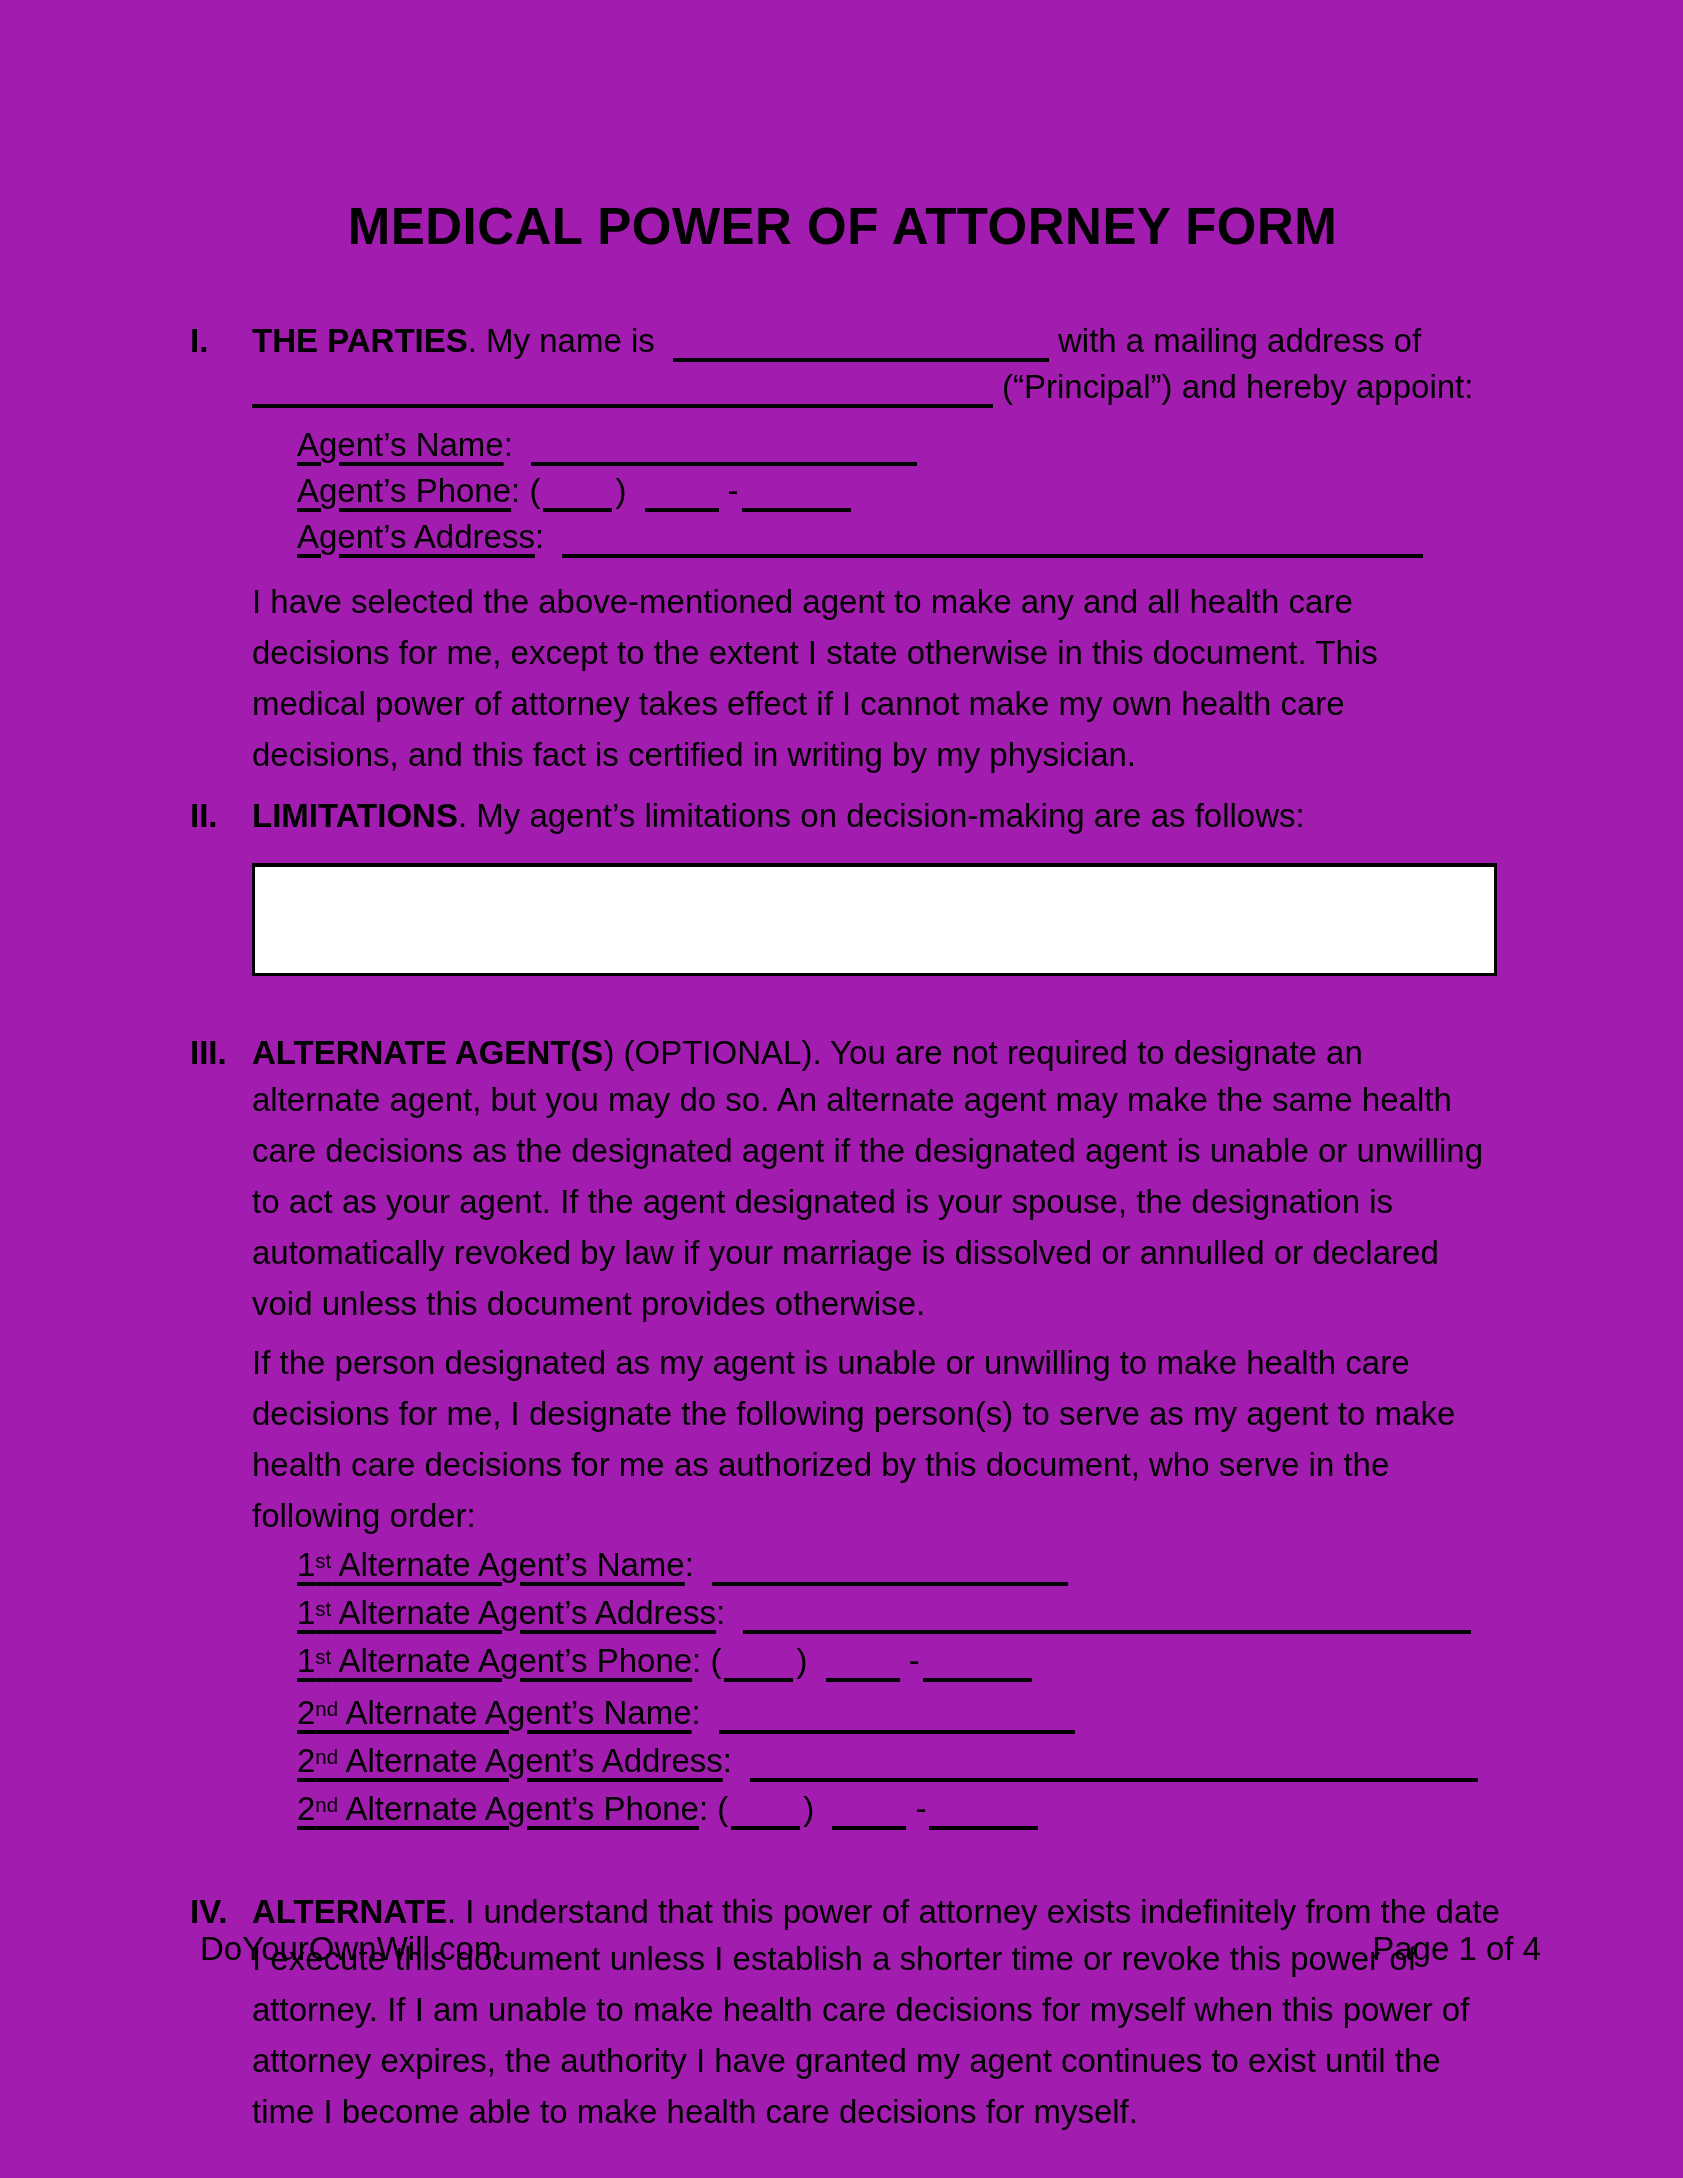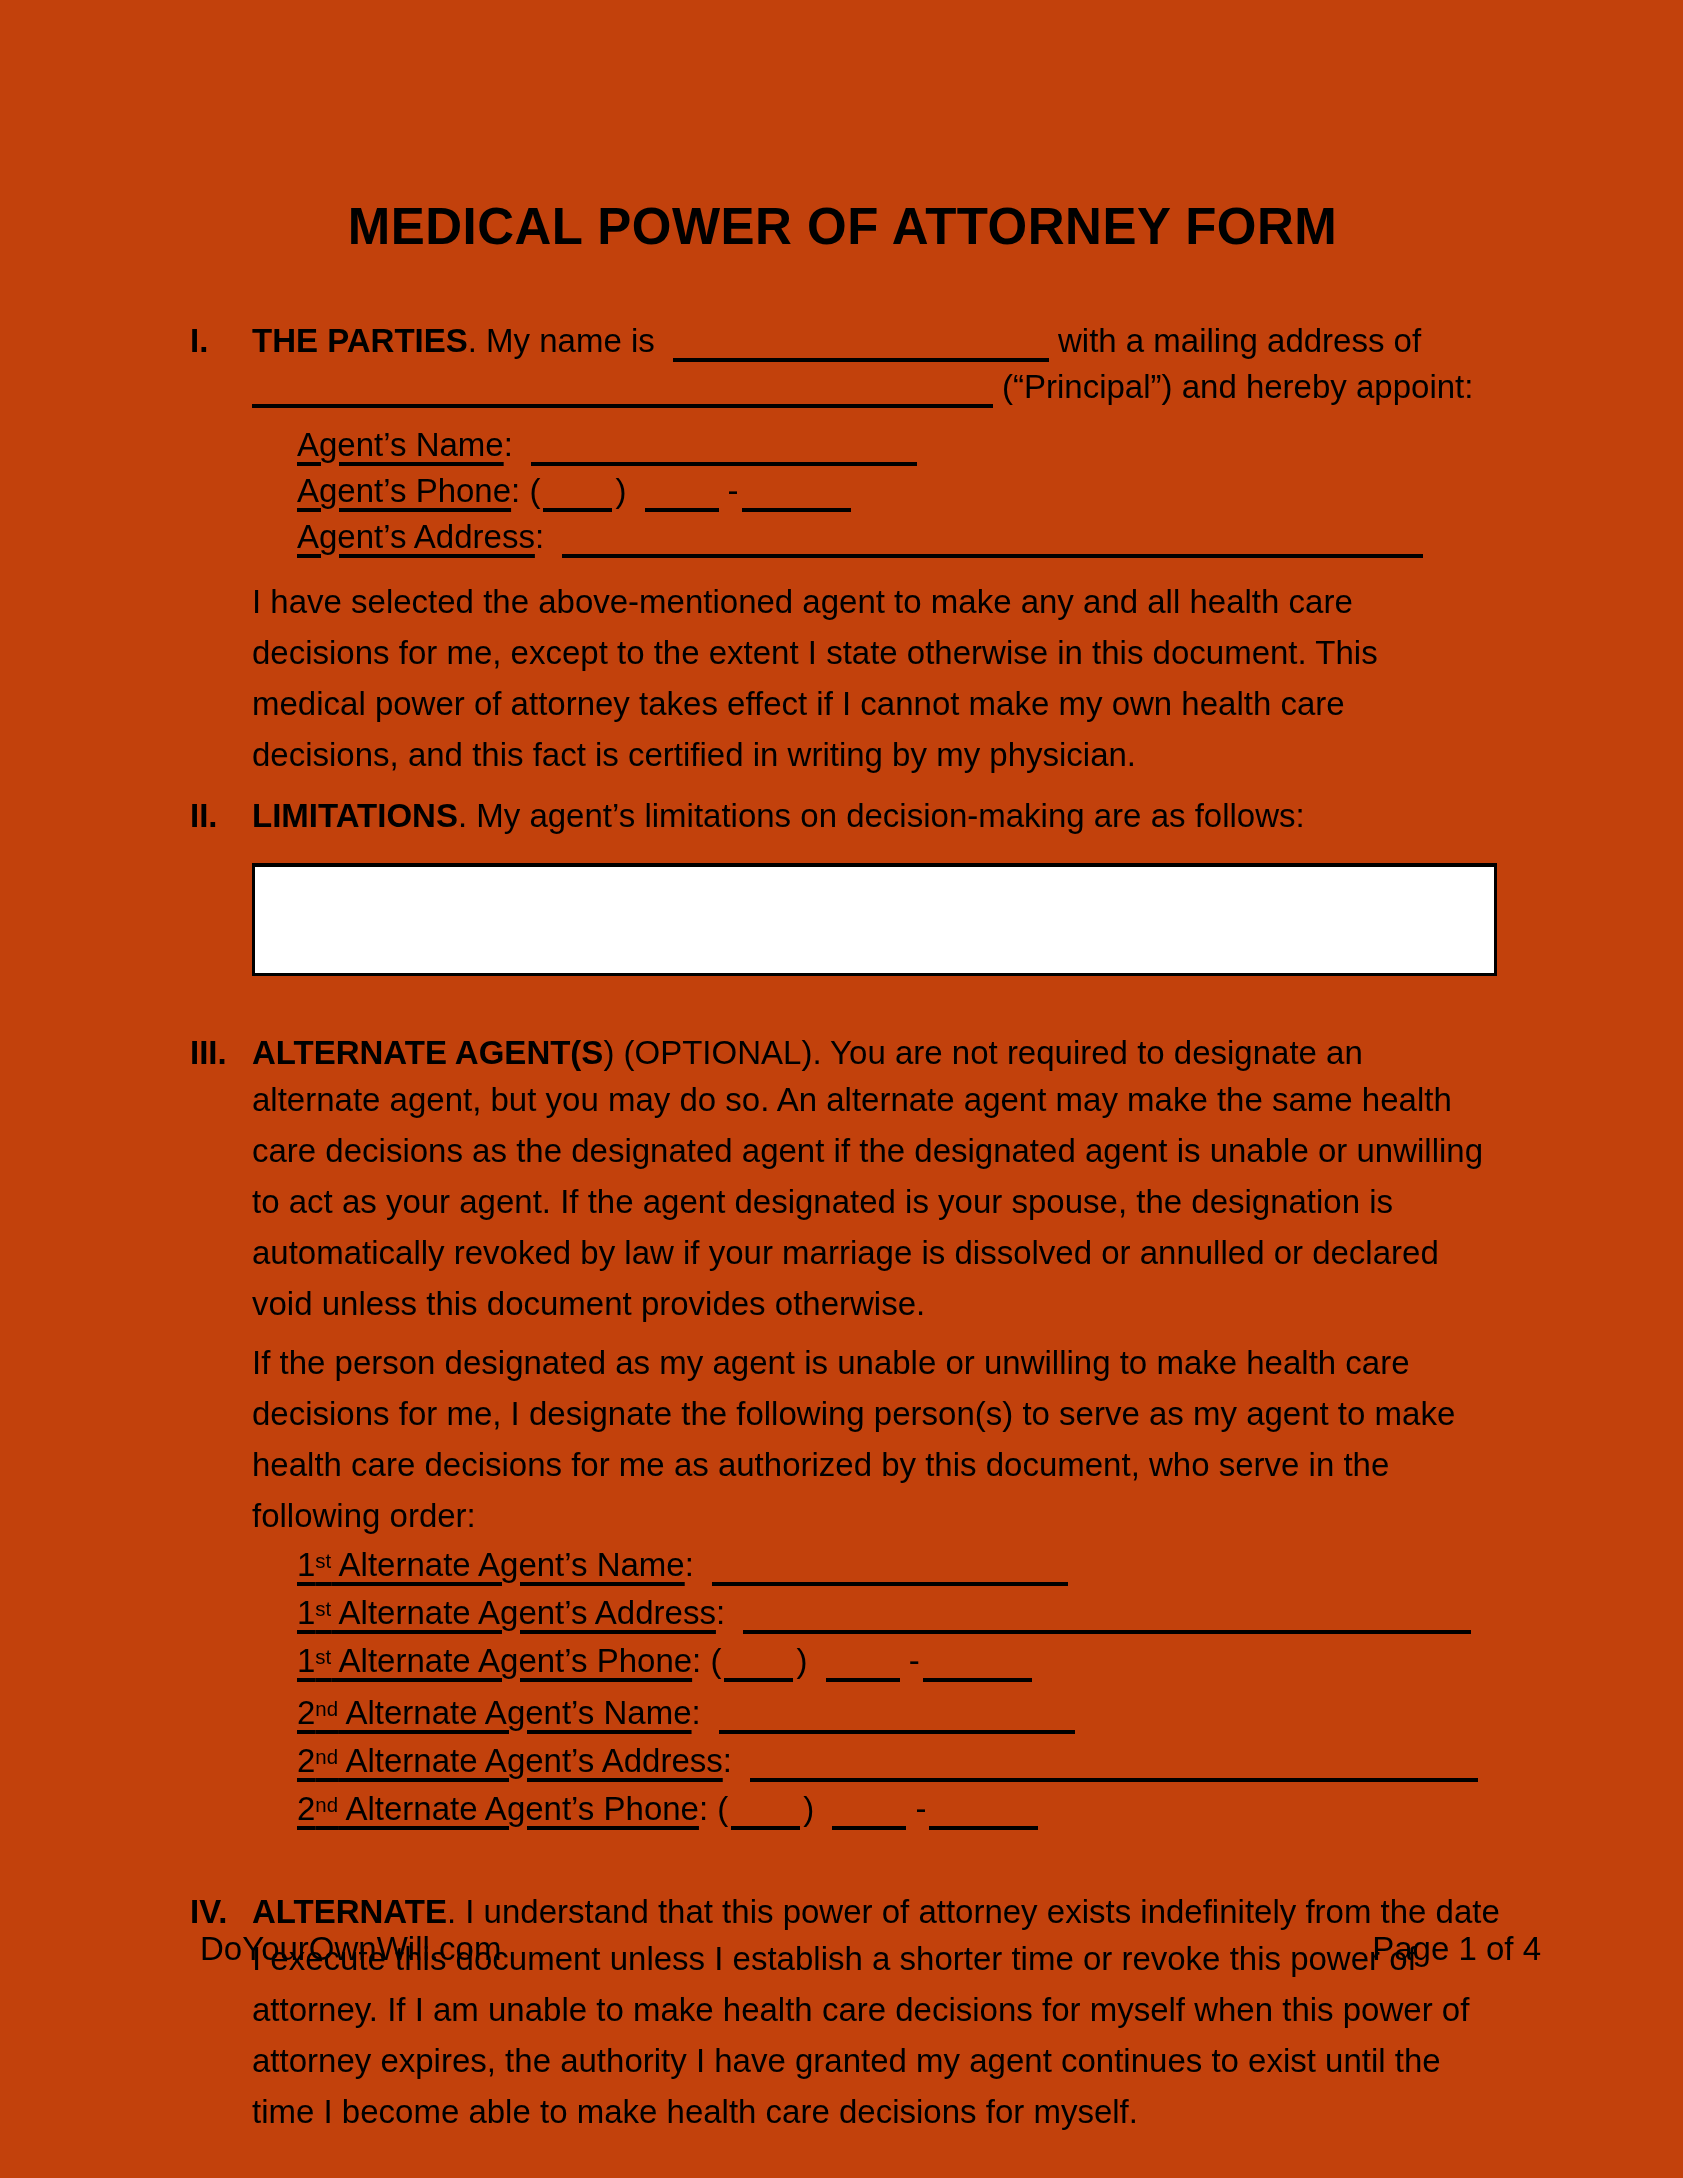--- a/index.html
+++ b/index.html
@@ -1,21 +1,21 @@
 <!DOCTYPE html>
 <html><head>
 <meta charset="utf-8">
 <style>
   html,body{margin:0;padding:0;background:#ffffff;}
   .page{
     position:relative;
     width:1683px;height:2178px;
     box-sizing:border-box;
     padding:198px 188px 0 190px;
-    background:#c2410c;
+    background:#a21caf;
     color:#000000;
     font-family:"Liberation Sans","DejaVu Sans",sans-serif;
     font-size:33px;
     overflow:hidden;
   }
   h1.doc-title{
     margin:0 0 63px 0;
     font-size:51px;
     line-height:57px;
     font-weight:700;

